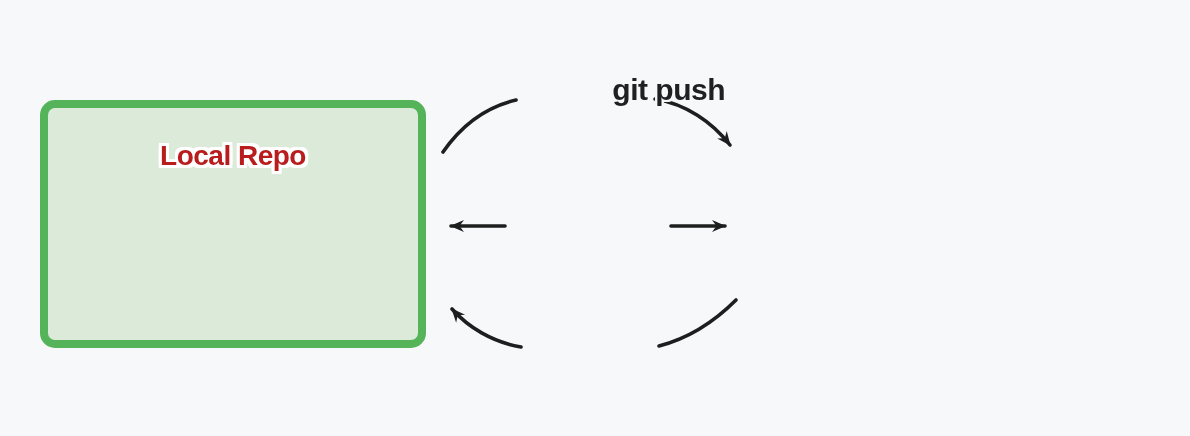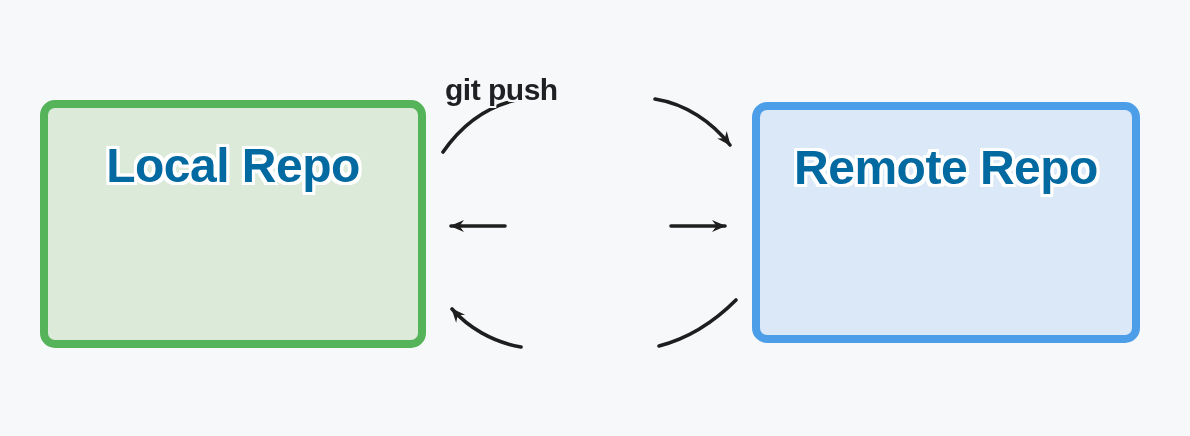--- a/index.html
+++ b/index.html
@@ -35,42 +35,42 @@
     height: 241px;
     border-color: #4d9ee8;
     background: #dae8f7;
   }
   .node-title {
     position: absolute;
     top: 34px;
     left: 0;
     width: 100%;
     text-align: center;
-    font-size: 48px;
+    font-size: 28px;
     font-weight: 700;
     letter-spacing: -0.5px;
-    color: #0369a1;
+    color: #b91c1c;
     line-height: 1;
     text-shadow:
       -3px -3px 0 #ffffff, 3px -3px 0 #ffffff,
       -3px  3px 0 #ffffff, 3px  3px 0 #ffffff,
       -3px  0   0 #ffffff, 3px  0   0 #ffffff,
        0   -3px 0 #ffffff, 0    3px 0 #ffffff;
   }
   .arrows-svg {
     position: absolute;
     left: 0;
     top: 0;
     width: 1190px;
     height: 436px;
   }
   .edge-label {
     position: absolute;
     width: 280px;
-    text-align: left;
+    text-align: right;
     font-size: 30px;
     font-weight: 700;
     letter-spacing: -0.5px;
     color: #1f2023;
     line-height: 1.2;
     text-shadow:
       -2px -2px 0 #f7f8fa, 2px -2px 0 #f7f8fa,
       -2px  2px 0 #f7f8fa, 2px  2px 0 #f7f8fa,
       -2px  0   0 #f7f8fa, 2px  0   0 #f7f8fa,
        0   -2px 0 #f7f8fa, 0    2px 0 #f7f8fa;
@@ -81,23 +81,20 @@
 </style>
 </head>
 <body>
 
 <div class="canvas">
 
   <div class="node node-local">
     <div class="node-title">Local Repo</div>
   </div>
 
-  <div class="node node-remote">
-    <div class="node-title">Remote Repo</div>
-  </div>
 
   <svg class="arrows-svg" viewBox="0 0 1190 436">
     <defs>
       <marker id="arrowhead" viewBox="0 0 18 16" refX="15" refY="8" markerWidth="18" markerHeight="16" markerUnits="userSpaceOnUse" orient="auto">
         <path d="M2,2 L16,8 L2,14 L6.5,8 Z" fill="#1e1e1e"></path>
       </marker>
     </defs>
 
     <path d="M 443 152 C 461 126, 486 107, 516 100" fill="none" stroke="#1e1e1e" stroke-width="3.6" stroke-linecap="round"></path>
     <path d="M 655 99 C 686 104, 712 122, 730 145" fill="none" stroke="#1e1e1e" stroke-width="3.6" stroke-linecap="round" marker-end="url(#arrowhead)"></path>

